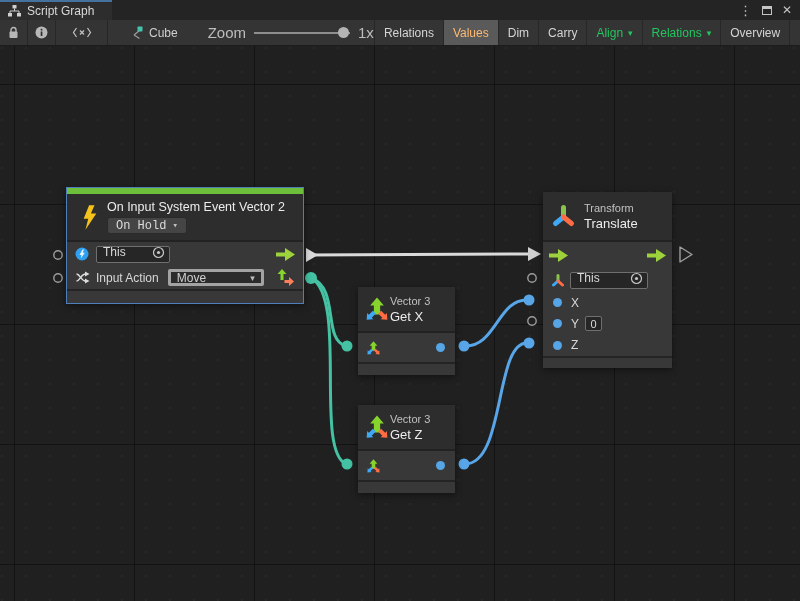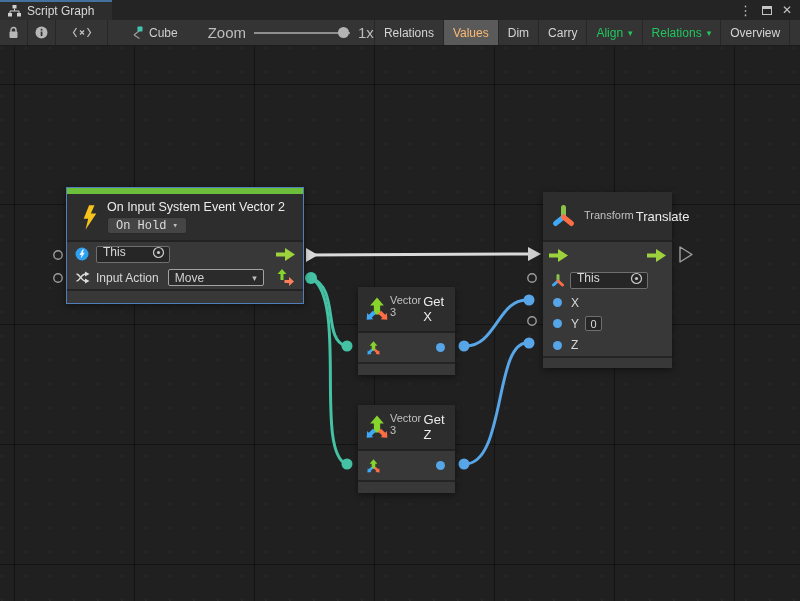--- a/index.html
+++ b/index.html
@@ -48,21 +48,21 @@
   
   .node { position:absolute; z-index:2; background:#383838; box-shadow:0 2px 7px rgba(0,0,0,0.45); }
   .node-header { background:#2d2d2d; display:flex; align-items:center; }
   .node-rows { border-top:2px solid #222; }
   .node-footer { border-top:2px solid #242424; background:#383838; }
   .row { display:flex; align-items:center; position:relative; }
   .port-dot { width:9px; height:9px; border-radius:50%; background:#56a5e6; flex:0 0 auto; }
   .field { display:flex; align-items:center; background:#262626; border:1px solid #6f6f6f; border-radius:2px;
            height:17px; padding:0 4px 4px 6px; color:#dadada; font-size:12px; }
   .field .grow { flex:1; }
-  .dropdown { display:flex; align-items:center; background:#2b2b2b; border:1px solid #a3a3a3; border-radius:2px;
+  .dropdown { display:flex; align-items:center; background:#2b2b2b; border:3px solid #a3a3a3; border-radius:2px;
               height:17px; padding:0 6px; color:#d0d0d0; font-size:12px;gap:28px; }
   .dropdown .dd-caret { margin-left:auto; font-size:9px; color:#bdbdbd; padding-left:8px; }
 
   
   .node-event { left:66px; top:141px; width:238px; border:1px solid #4e7fba; background:#383838; }
   .node-event .strip { height:6px; background:#6dbf3b; }
   .node-event .node-header { height:46px; padding:0 6px; }
   .ev-icon-col { width:34px; display:flex; justify-content:center; }
   .ev-text-col { flex:1; display:flex; flex-direction:column; justify-content:center; gap:3px; }
   .ev-title { color:#ececec; font-size:12.5px; }
@@ -74,21 +74,21 @@
   .node-event .this-field { width:74px; margin-left:7px; }
   .node-event .ia-label { margin-left:5px; color:#d8d8d8; }
   .node-event .move-dd { width:96px; margin-left:9px; }
   .node-event .out-flow { position:absolute; right:8px; }
   .node-event .out-v2 { position:absolute; right:8px; }
   .node-event .node-footer { height:14px; }
 
   
   .node-translate { left:543px; top:146px; width:129px; }
   .node-translate .node-header { height:48px; padding:0 8px; gap:8px; }
-  .hdr-texts { display:flex; flex-direction:row; gap:2px; }
+  .hdr-texts { display:flex; flex-direction:column; gap:2px; }
   .hdr-group { font-size:11px; color:#c0c0c0; }
   .hdr-title { font-size:13px; color:#ececec; }
   .node-translate .flow-row { height:26px; padding:0 6px; justify-content:space-between; }
   .node-translate .this-row { height:24px; padding:0 8px; }
   .node-translate .this-field { width:78px; margin-left:5px; }
   .node-translate .p-row { height:21px; padding:0 10px; }
   .node-translate .p-row.z-row { height:22px; }
   .node-translate .p-label { margin-left:9px; color:#d8d8d8; }
   .node-translate .val-box { width:17px; height:15px; margin-left:6px; background:#262626; border:1px solid #6f6f6f;
                              border-radius:2px; display:flex; align-items:center; justify-content:center;

